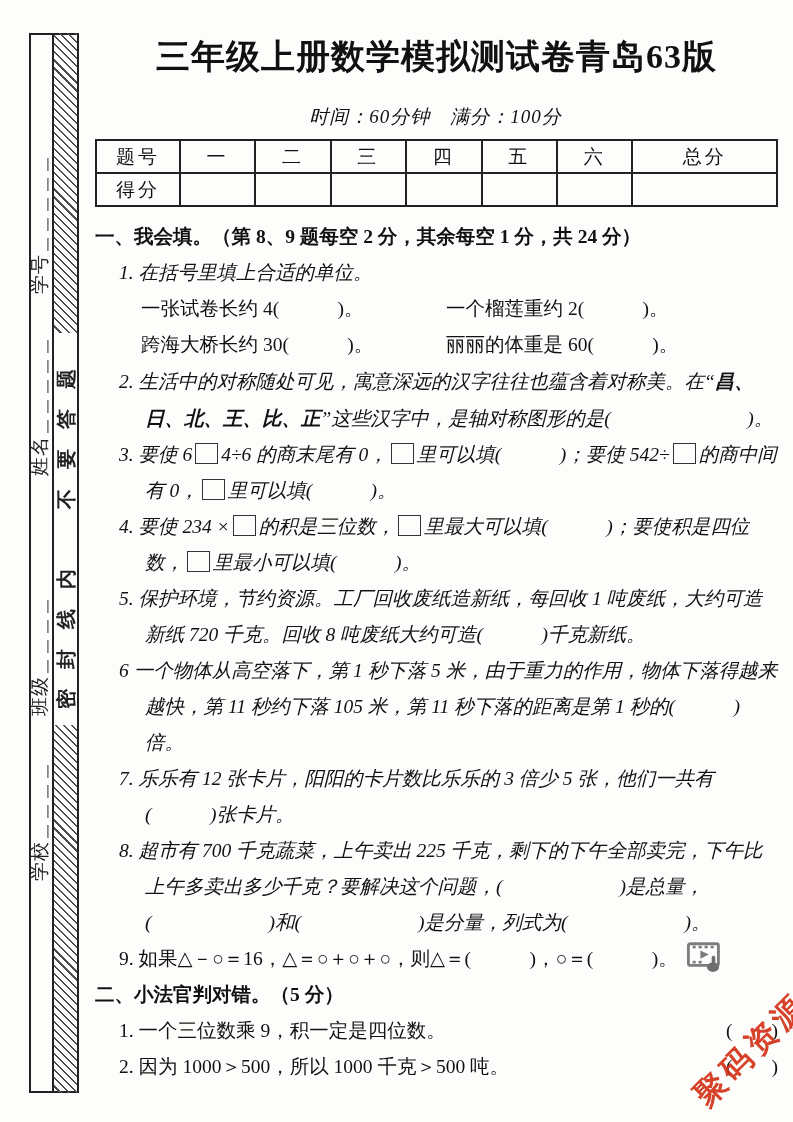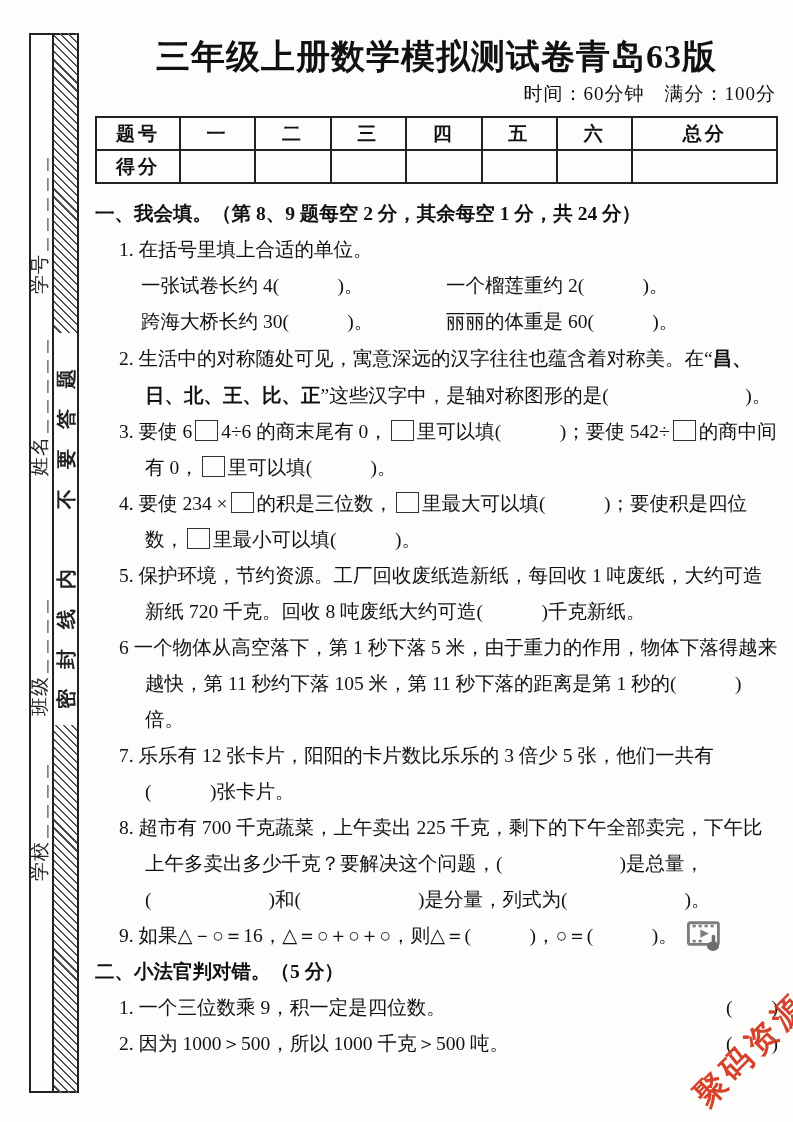--- a/index.html
+++ b/index.html
@@ -27,35 +27,35 @@
     transform:translate(-50%,-50%) rotate(-90deg);
     white-space:nowrap;font-size:19px;line-height:26px;text-align:center;color:#222;
   }
   .sealtext .vrot{width:392px;font-size:20px;letter-spacing:20px;font-weight:bold;}
   .vlabel{position:absolute;left:14px;width:52px;}
   .vlabel .vrot{font-size:19px;letter-spacing:1px;}
   
   .main{position:absolute;left:95px;top:0;width:683px;}
   .title{margin:34px 0 0 0;font-size:34px;font-weight:bold;text-align:center;letter-spacing:1px;}
   .subtitle{margin:12px 0 0 0;font-size:26px;font-weight:bold;text-align:center;letter-spacing:2px;}
-  .info{margin-top:1px;font-size:19px;text-align:right;padding-right:2px;letter-spacing:1px;}
-  .score-table{width:100%;border-collapse:collapse;margin-top:9px;font-weight:bold;}
+  .info{margin-top:24px;font-size:19px;text-align:center;padding-right:2px;letter-spacing:1px;font-style:italic;}
+  .score-table{width:100%;border-collapse:collapse;margin-top:9px;}
   .score-table td{
     border:2px solid #222;height:31px;text-align:center;
     font-size:19px;letter-spacing:3px;padding:0;
   }
   .score-table td.lblcol{width:12.3%;}
   .qs{margin-top:12px;font-size:19.5px;line-height:36px;}
   .qs p{margin:0;}
   .sec-h{font-weight:bold;}
-  .q{padding-left:50px;text-indent:-26px;}
+  .q{padding-left:50px;text-indent:-26px;font-style:italic;}
   .q1row{display:flex;padding-left:46px;}
   .q1row .l{width:305px;}
   .fbox{display:inline-block;width:21px;height:19px;border:1.5px solid #333;vertical-align:-3px;margin:0 3px;}
-  .q9line{display:flex;align-items:center;padding-left:24px;gap:8px;}
+  .q9line{display:flex;padding-left:24px;gap:8px;}
   .judge{display:flex;justify-content:space-between;padding-left:24px;align-items:flex-end;}
   .footer{position:absolute;left:95px;width:683px;top:1124px;text-align:right;font-size:20px;letter-spacing:1px;}
   .watermark{
     position:absolute;left:668px;top:1002px;width:220px;
     transform:rotate(-45deg);transform-origin:center;
     color:#d23318;font-size:31px;font-weight:bold;letter-spacing:5px;white-space:nowrap;opacity:.92;
   }
   .vicon{flex:0 0 auto;}
   b{font-family:"Liberation Sans","DejaVu Sans",sans-serif;font-weight:bold;}
 </style>

